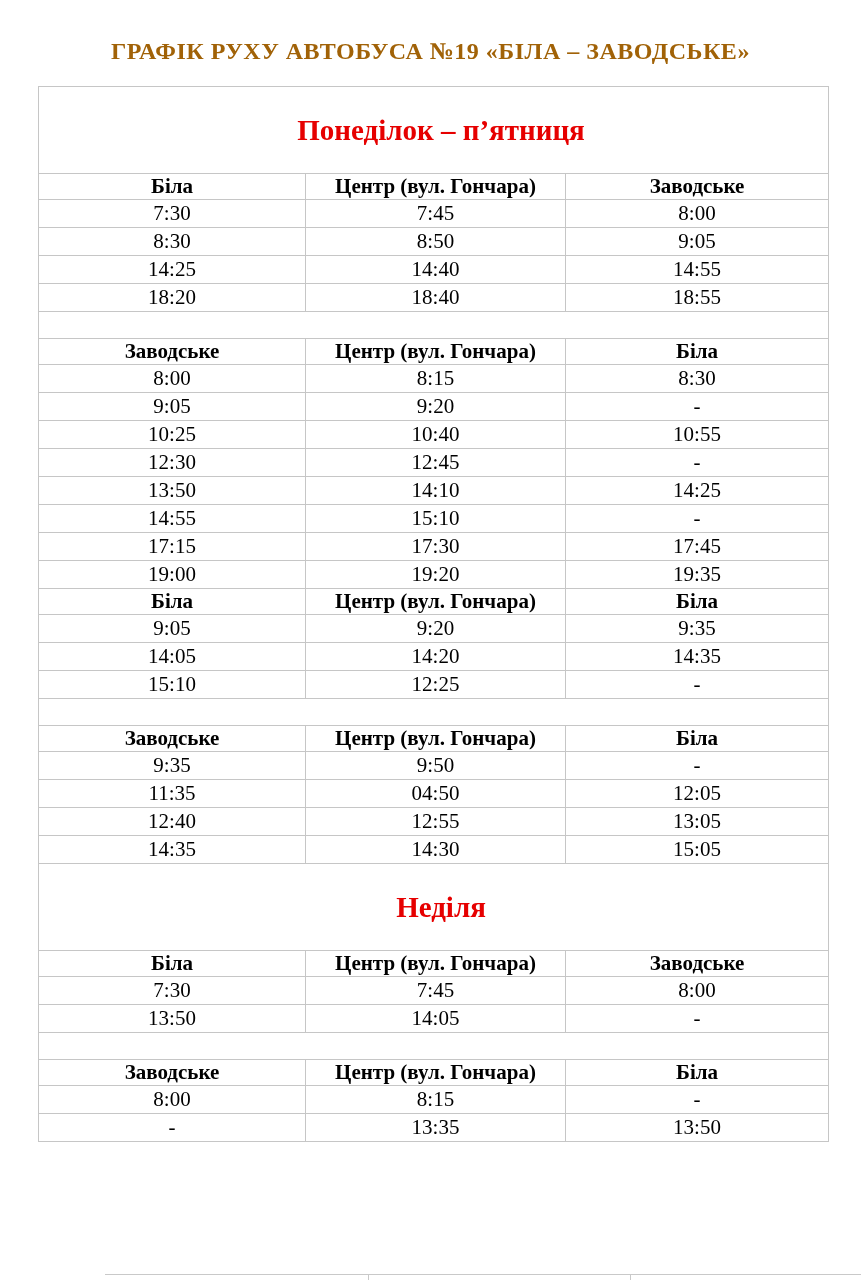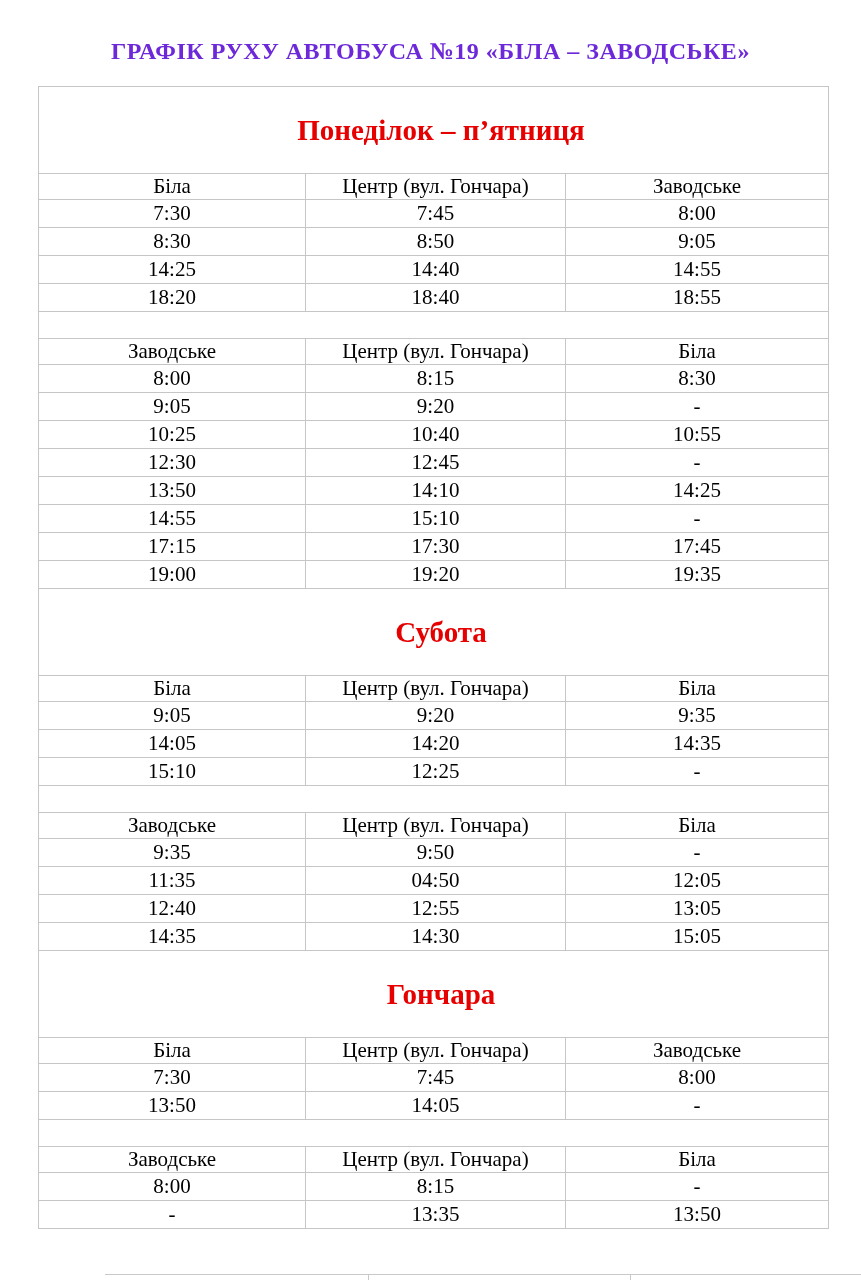--- a/index.html
+++ b/index.html
@@ -3,37 +3,37 @@
 <meta charset="utf-8">
 <style>
   html,body{margin:0;padding:0;}
   body{
     width:861px;height:1280px;position:relative;background:#ffffff;
     font-family:"Liberation Serif","DejaVu Serif",serif;color:#000;
     overflow:hidden;
   }
   .page-title{
     position:absolute;top:38px;left:0;width:861px;
-    text-align:center;font-weight:bold;font-size:24px;color:#6d28d9;
+    text-align:center;font-weight:bold;font-size:24px;color:#a16207;
     letter-spacing:0.5px;white-space:nowrap;
   }
   table.schedule{
     position:absolute;top:86px;left:38px;width:790px;
     border-collapse:collapse;table-layout:fixed;
   }
   table.schedule td, table.schedule th{
     border:1px solid #c6c6c6;
     text-align:center;vertical-align:middle;
     font-size:21px;padding:0;
   }
   tr.row-section td{
     height:86px;
     font-size:29px;font-weight:bold;padding-left:15px;
   }
-  tr.row-header th{height:25px;font-weight:normal;}
+  tr.row-header th{height:25px;font-weight:bold;}
   tr.row-data td{height:27px;font-weight:normal;}
   tr.row-spacer td{height:26px;}
   .partial-next-table{
     position:absolute;top:1274px;left:105px;width:756px;height:6px;
     border-top:1px solid #c9c9c9;
   }
   .partial-next-table .vtick{
     position:absolute;top:0;width:1px;height:6px;background:#c9c9c9;
   }
   .vtick.t1{left:263px;}
@@ -120,23 +120,20 @@
       <tr class="row-data">
         <td>17:15</td>
         <td>17:30</td>
         <td>17:45</td>
       </tr>
       <tr class="row-data">
         <td>19:00</td>
         <td>19:20</td>
         <td>19:35</td>
       </tr>
-      <tr class="row-section">
-        <td colspan="3" style="color: rgb(230, 0, 0);">Субота</td>
-      </tr>
       <tr class="row-header">
         <th>Біла</th>
         <th>Центр (вул. Гончара)</th>
         <th>Біла</th>
       </tr>
       <tr class="row-data">
         <td>9:05</td>
         <td>9:20</td>
         <td>9:35</td>
       </tr>
@@ -172,21 +169,21 @@
         <td>12:40</td>
         <td>12:55</td>
         <td>13:05</td>
       </tr>
       <tr class="row-data">
         <td>14:35</td>
         <td>14:30</td>
         <td>15:05</td>
       </tr>
       <tr class="row-section">
-        <td colspan="3" style="color: rgb(230, 0, 0);">Гончара</td>
+        <td colspan="3" style="color: rgb(230, 0, 0);">Неділя</td>
       </tr>
       <tr class="row-header">
         <th>Біла</th>
         <th>Центр (вул. Гончара)</th>
         <th>Заводське</th>
       </tr>
       <tr class="row-data">
         <td>7:30</td>
         <td>7:45</td>
         <td>8:00</td>

